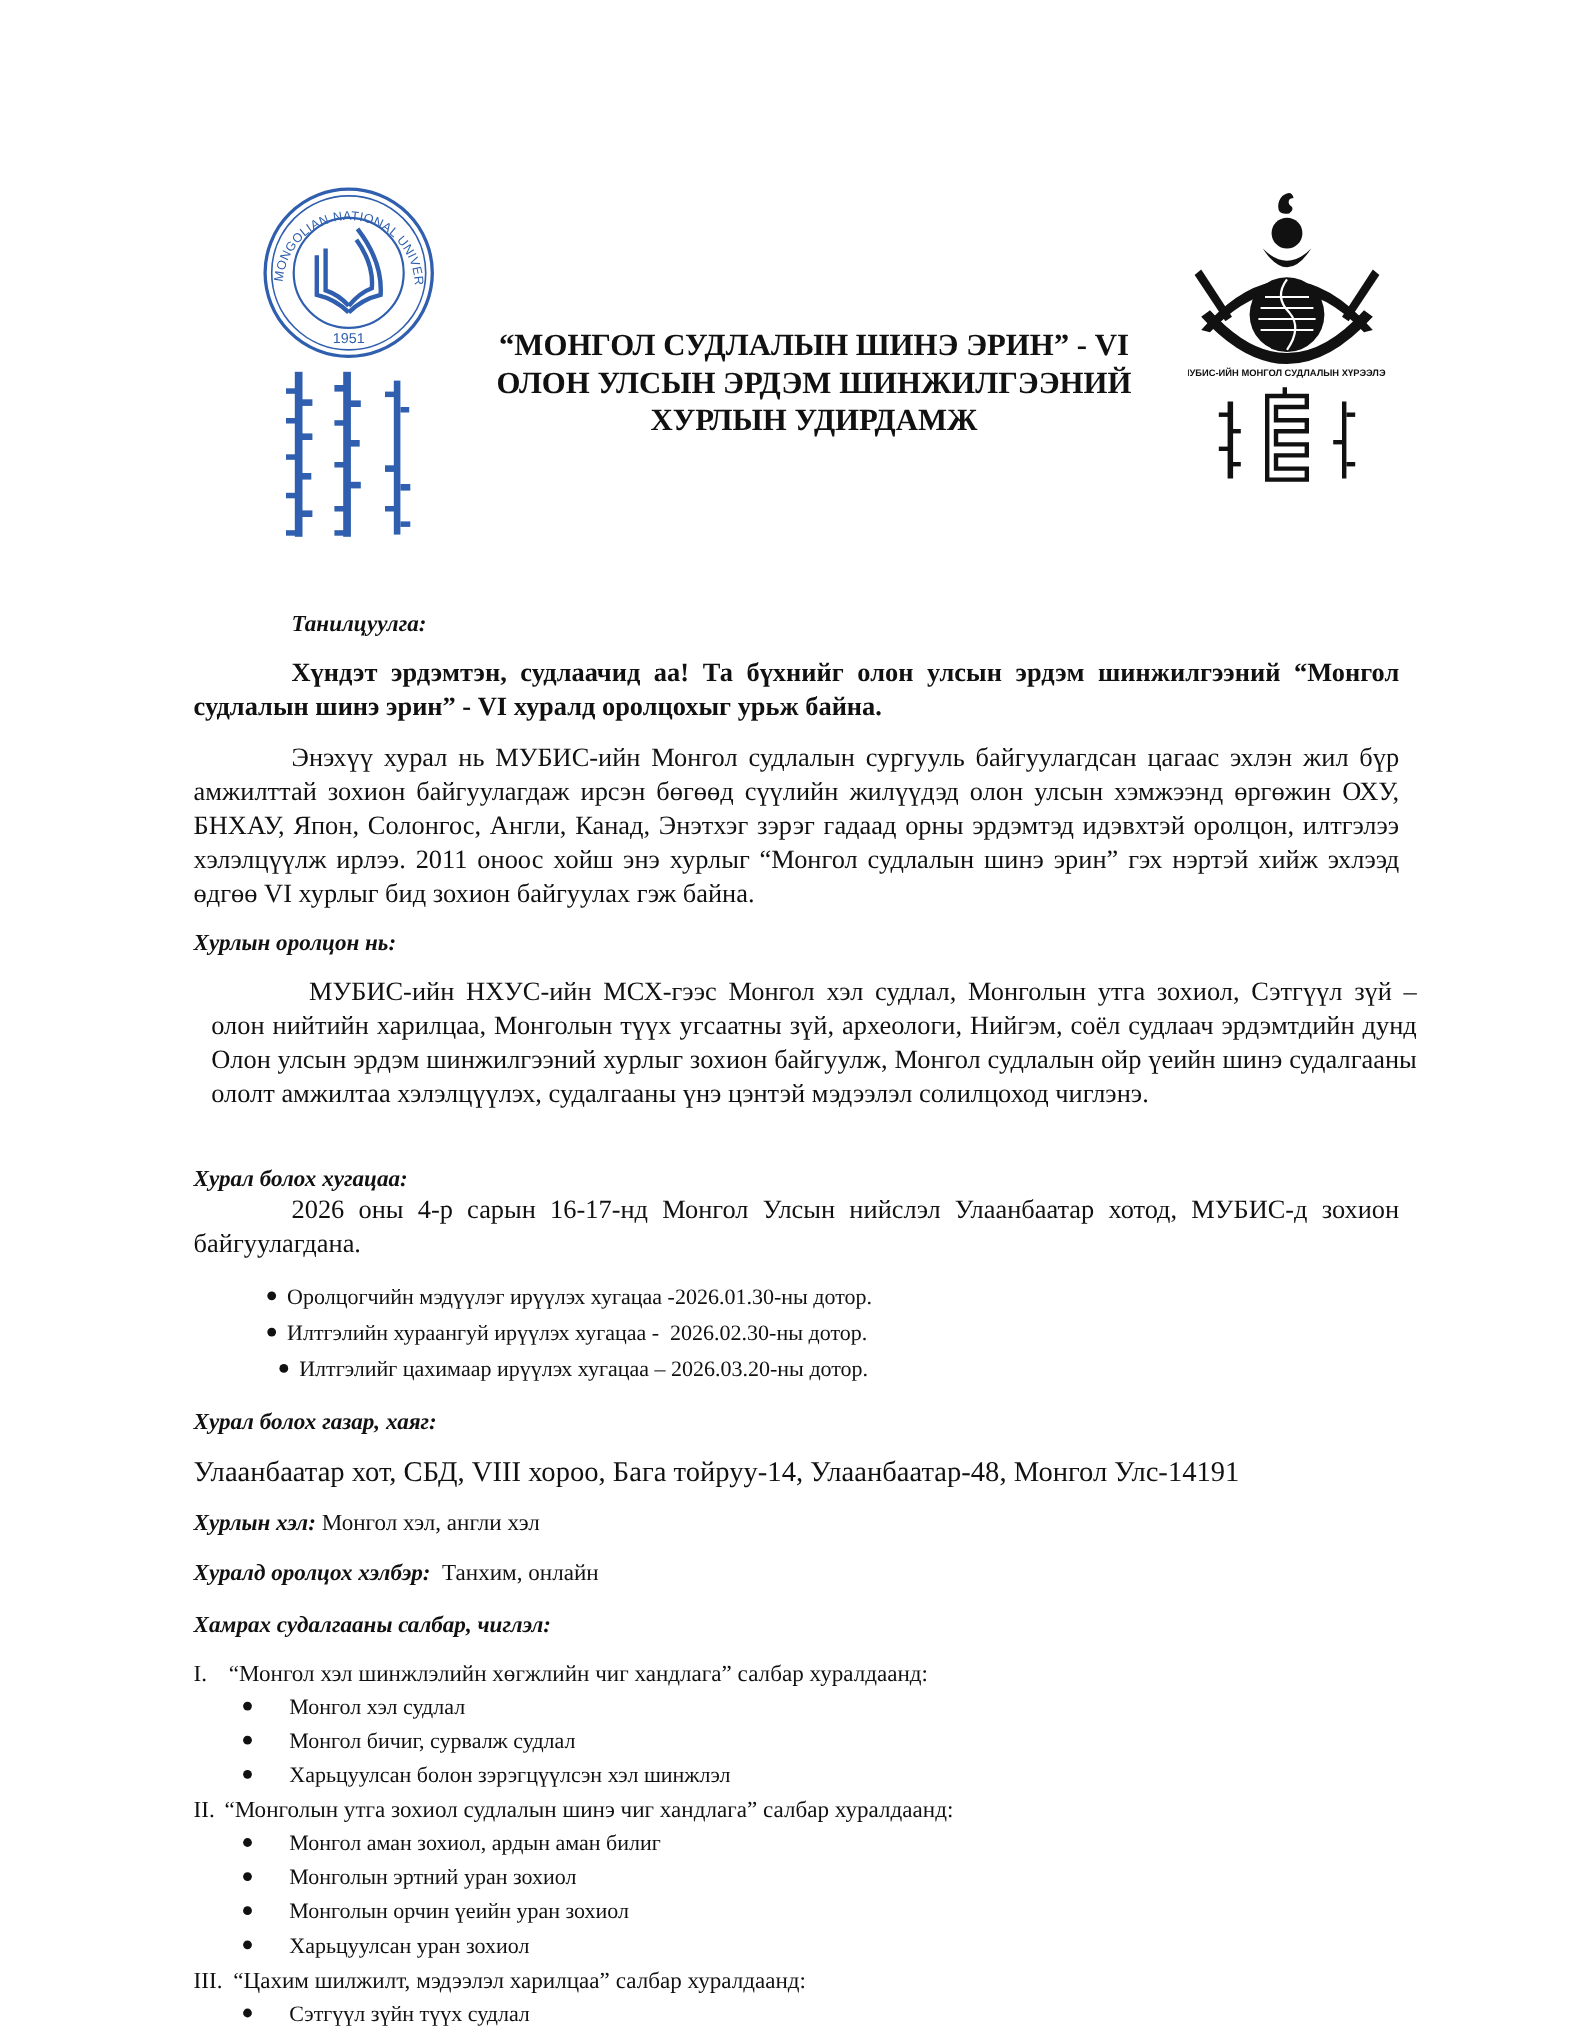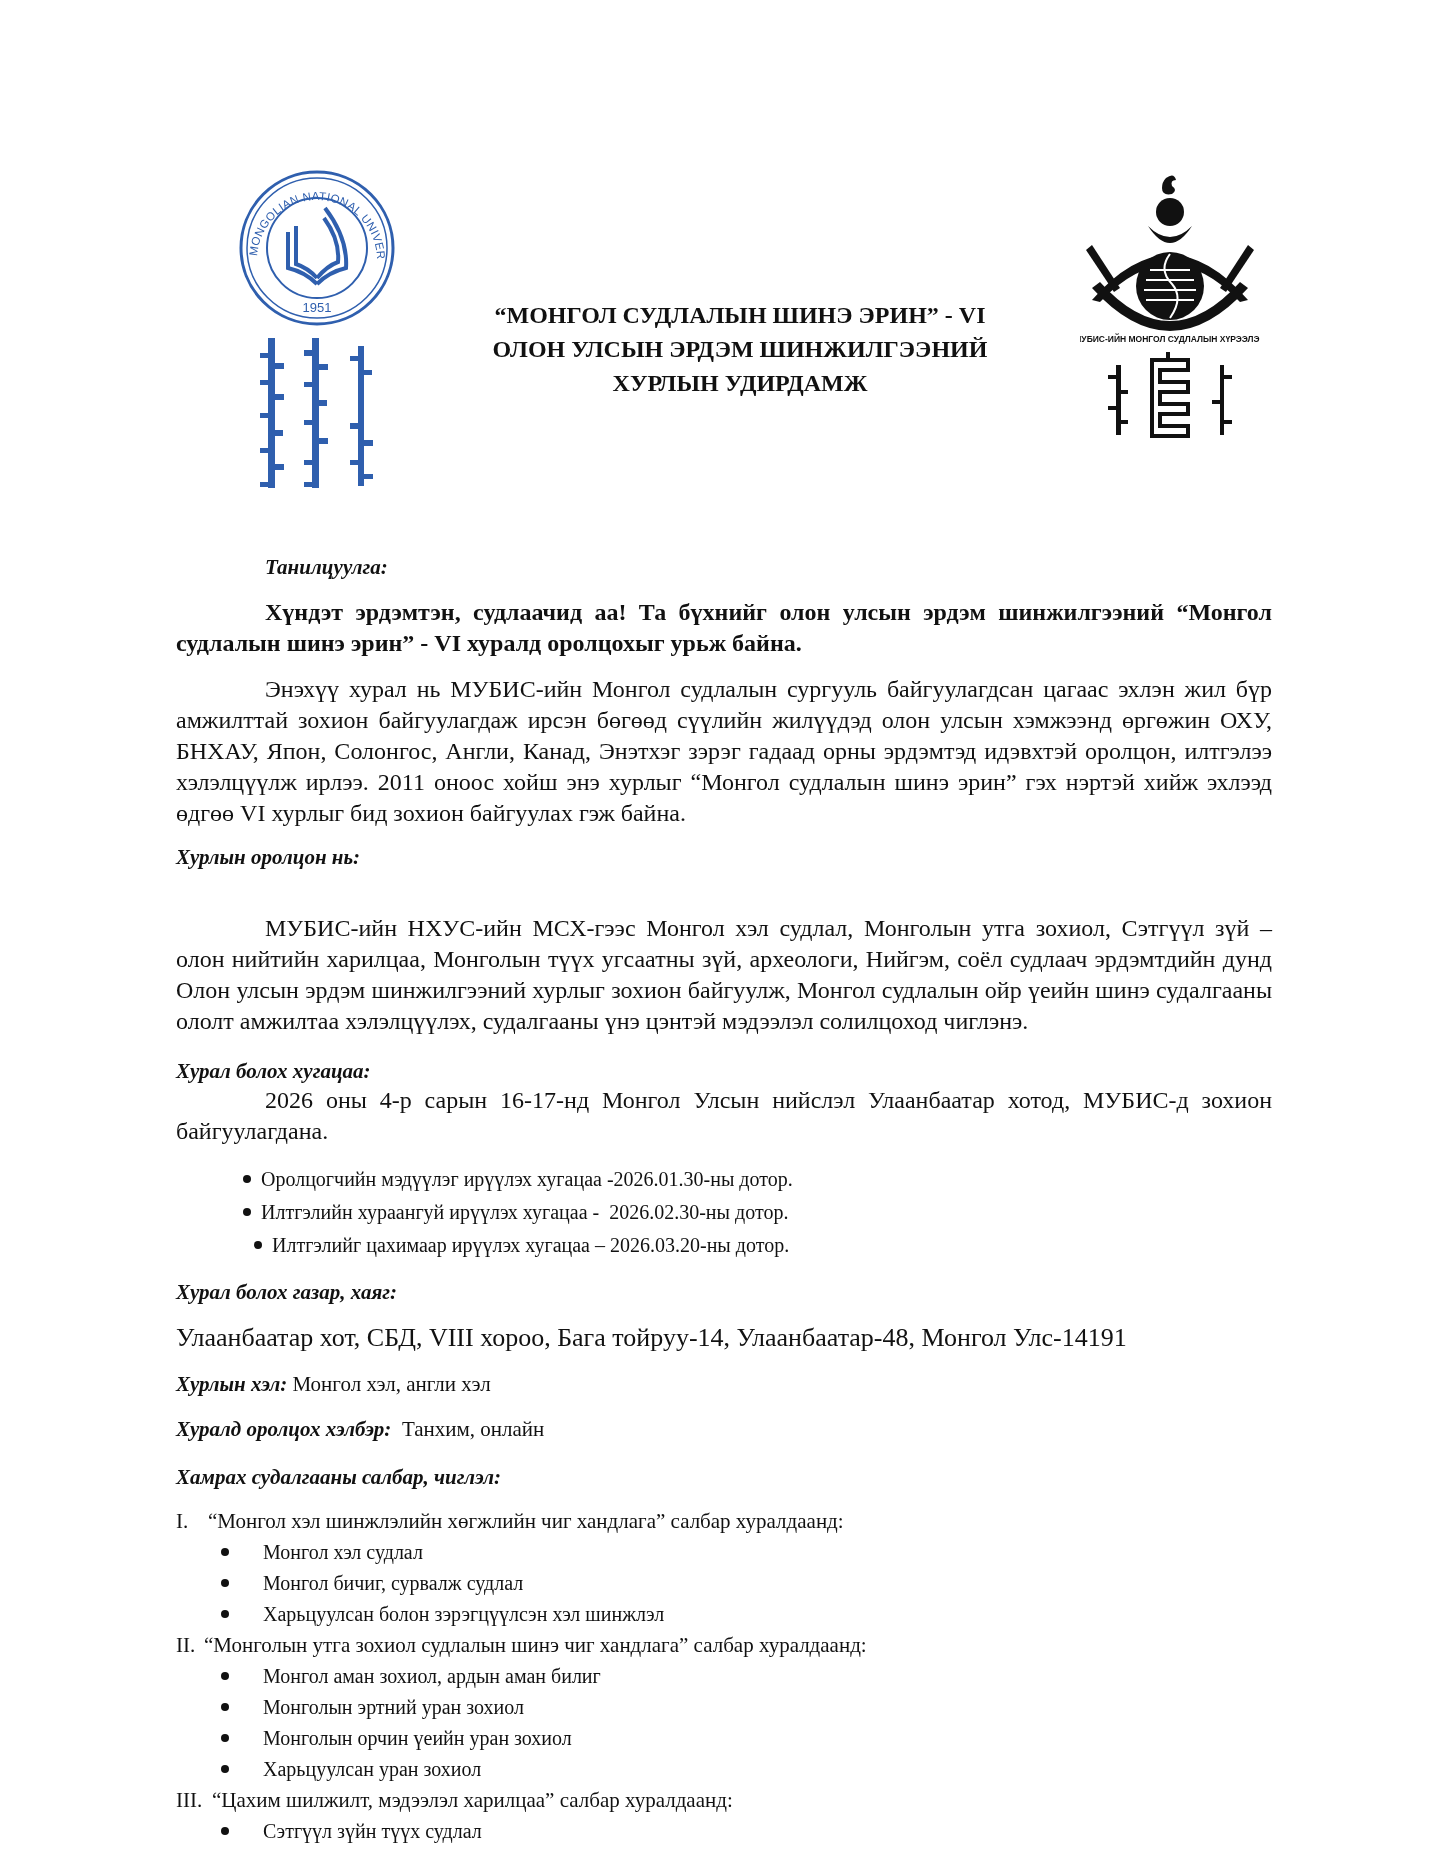--- a/index.html
+++ b/index.html
@@ -1,20 +1,20 @@
 <!DOCTYPE html>
 <html><head>
 <meta charset="utf-8">
 <style>
   html, body { margin:0; padding:0; background:#ffffff; }
   body { width:1448px; height:1856px; position:relative; overflow:hidden;
          font-family:"Liberation Serif", "DejaVu Serif", serif; color:#111; }
   .abs { position:absolute; }
   .title { left:420px; width:640px; text-align:center; font-weight:bold;
-           font-size:24px; line-height:34px; top:298px; color:#111; }
+           font-size:28px; line-height:34px; top:298px; color:#111; }
   .title div { white-space:nowrap; }
   .line { position:absolute; font-size:21px; line-height:31px; white-space:nowrap; }
   .just { position:absolute; left:176px; width:1096px; font-size:24px; line-height:31px;
           text-align:justify; }
   .just p { margin:0; text-indent:89px; }
   .hd { font-style:italic; font-weight:bold; }
   .bul { position:absolute; font-size:20px; line-height:31px; white-space:nowrap; }
   .dot { display:inline-block; width:8px; height:8px; border-radius:50%; background:#111;
          vertical-align:middle; margin-right:10px; position:relative; top:-2px; }
   .logo-left { left:230px; top:168px; width:175px; height:330px; }
@@ -121,21 +121,21 @@
 
 <div class="line hd" style="left:265px; top:552px;">Танилцуулга:</div>
 <div class="just" style="top:597px;font-weight:bold;">
   <p>Хүндэт эрдэмтэн, судлаачид аа! Та бүхнийг олон улсын эрдэм шинжилгээний “Монгол судлалын шинэ эрин” - VI хуралд оролцохыг урьж байна.</p>
 </div>
 <div class="just" style="top:674px;">
   <p>Энэхүү хурал нь МУБИС-ийн Монгол судлалын сургууль байгуулагдсан цагаас эхлэн жил бүр амжилттай зохион байгуулагдаж ирсэн бөгөөд сүүлийн жилүүдэд олон улсын хэмжээнд өргөжин ОХУ, БНХАУ, Япон, Солонгос, Англи, Канад, Энэтхэг зэрэг гадаад орны эрдэмтэд идэвхтэй оролцон, илтгэлээ хэлэлцүүлж ирлээ. 2011 оноос хойш энэ хурлыг “Монгол судлалын шинэ эрин” гэх нэртэй хийж эхлээд өдгөө VI хурлыг бид зохион байгуулах гэж байна.</p>
 </div>
 
 <div class="line hd" style="left:176px; top:842px;">Хурлын оролцон нь:</div>
-<div class="just" style="top:913px;">
+<div class="just" style="top:887px;margin-left:16px;">
   <p>МУБИС-ийн НХУС-ийн МСХ-гээс Монгол хэл судлал, Монголын утга зохиол, Сэтгүүл зүй – олон нийтийн харилцаа, Монголын түүх угсаатны зүй, археологи, Нийгэм, соёл судлаач эрдэмтдийн дунд Олон улсын эрдэм шинжилгээний хурлыг зохион байгуулж, Монгол судлалын ойр үеийн шинэ судалгааны ололт амжилтаа хэлэлцүүлэх, судалгааны үнэ цэнтэй мэдээлэл солилцоход чиглэнэ.</p>
 </div>
 
 <div class="line hd" style="left:176px; top:1056px;">Хурал болох хугацаа:</div>
 <div class="just" style="top:1085px;">
   <p>2026 оны 4-р сарын 16-17-нд Монгол Улсын нийслэл Улаанбаатар хотод, МУБИС-д зохион байгуулагдана.</p>
 </div>
 <div class="bul" style="left:243px; top:1164px;">
   <span class="dot"></span><span>Оролцогчийн мэдүүлэг ирүүлэх хугацаа -2026.01.30-ны дотор.</span>
 </div>

